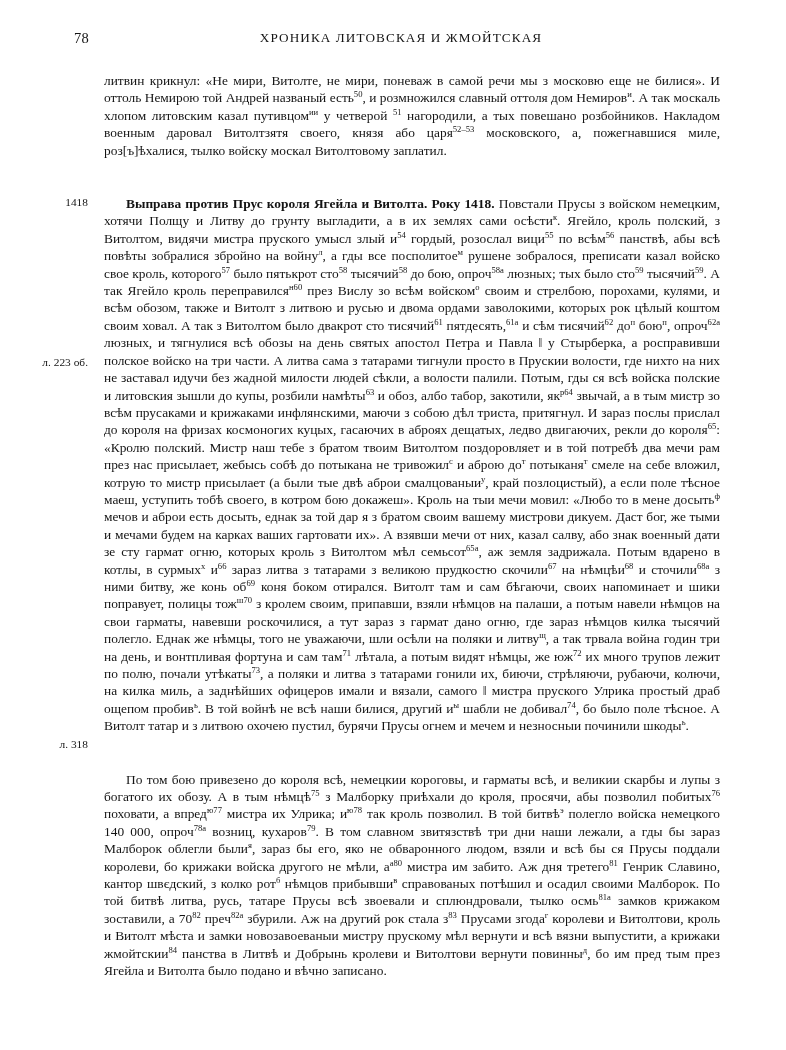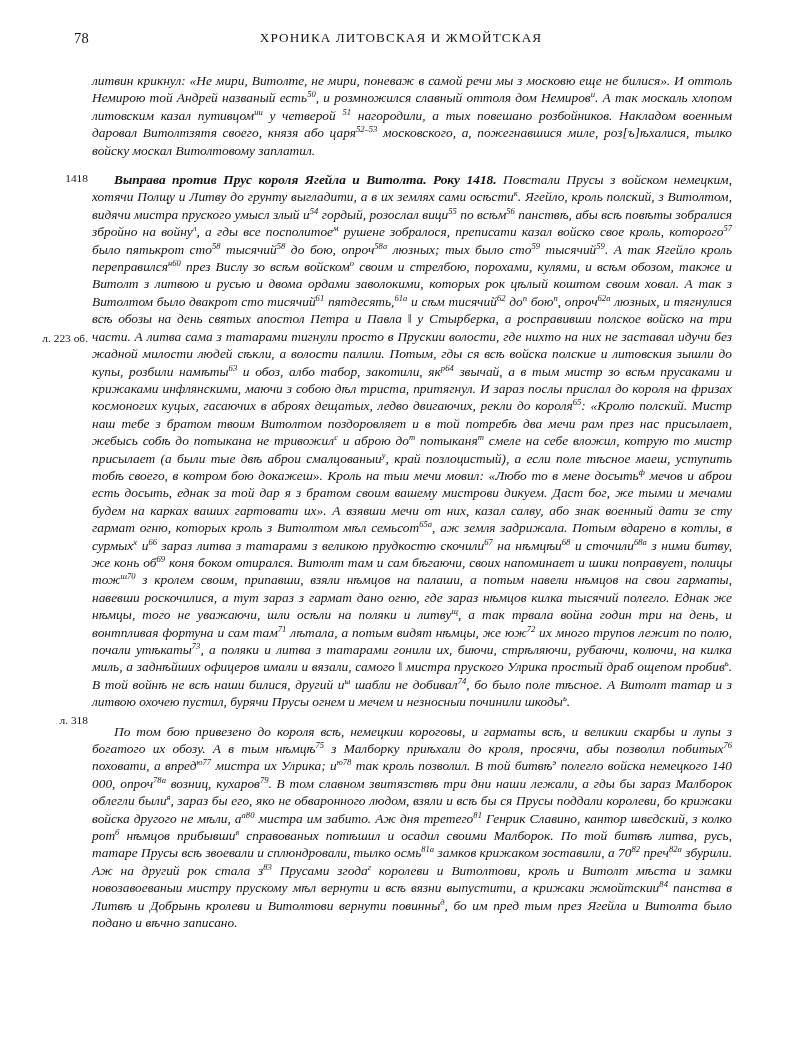--- a/index.html
+++ b/index.html
@@ -46,28 +46,27 @@
     font-family: Liberation Serif, serif;
   }
   .textblock {
     position: relative;
     margin-left: 48px;
     margin-right: 6px;
     margin-top: 14px;
     width: 640px;
   }
   p {
-    margin: 0;
+    margin: 12px;
     text-align: justify;
     text-justify: inter-word;
     font-size: 13.4px;
     line-height: 17.4px;
     text-indent: 0;
     hyphens: manual;
-    font-style: italic;
   }
   p.indent {
     text-indent: 22px;
   }
   .gap {
     height: 12px;
   }
   .marg {
     position: absolute;
     left: -48px;

